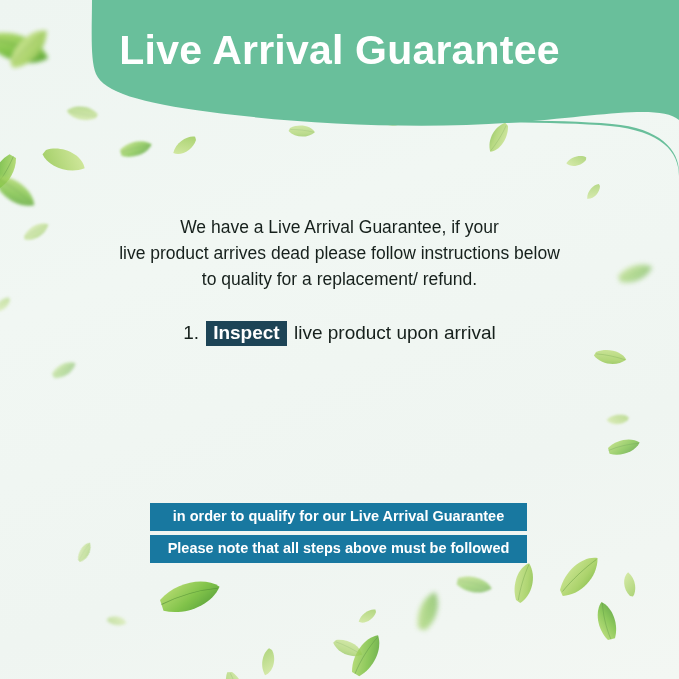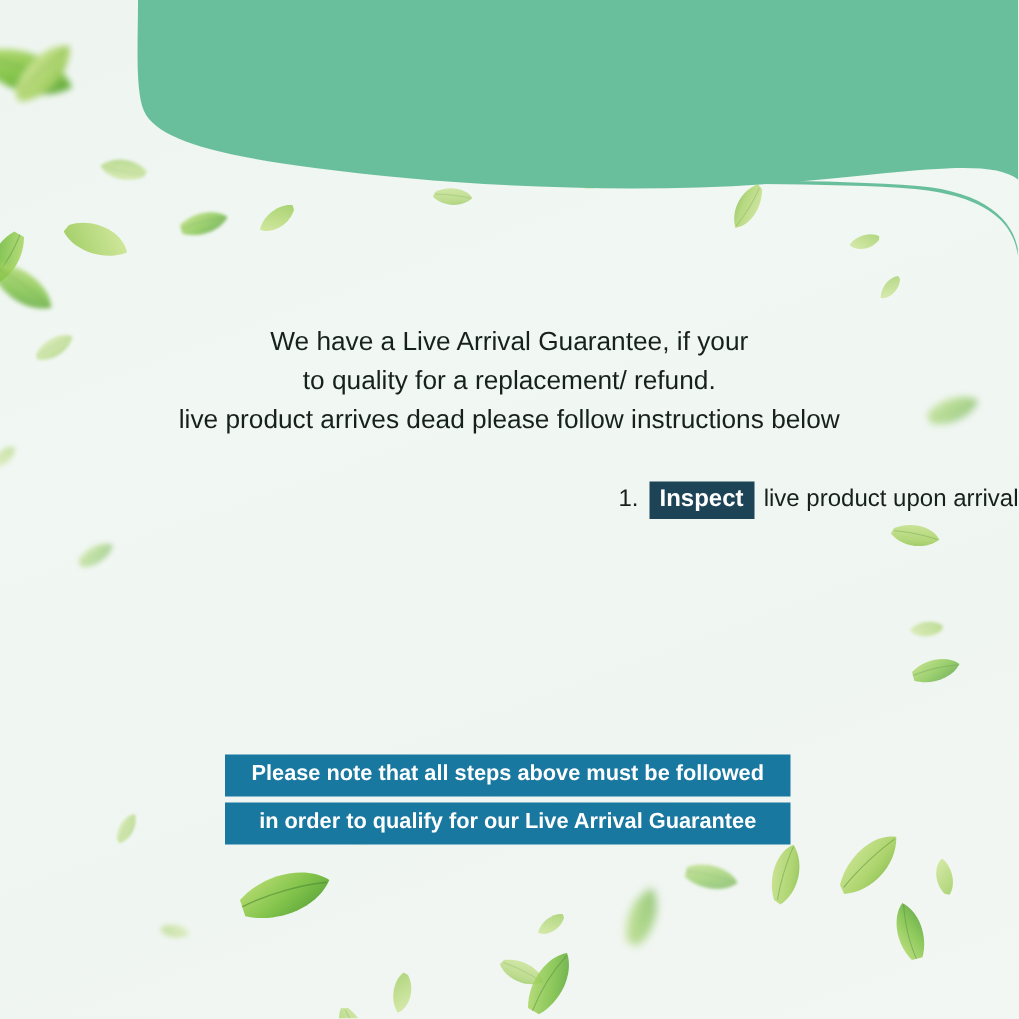--- a/index.html
+++ b/index.html
@@ -56,23 +56,23 @@
     font-weight:400;
   }
   .intro span{display:block;}
 
   .steps{
     position:absolute;
     top:321px;left:0;
     width:679px;
   }
   .step{
-    text-align:right;
+    text-align:center;
     color:#16201c;
-    font-size:16px;
+    font-size:19px;
     line-height:22px;
     margin-bottom:33px;
     white-space:nowrap;
   }
   .step .num{margin-right:5px;}
   .hl{
     display:inline-block;
     background:#1d4456;
     color:#ffffff;
     font-weight:700;
@@ -190,38 +190,39 @@
              C200,111 128,100 112,88 C96,76 96,44 96,0 Z
              M0,0 L110,0 C110,46 108,74 120,86 C136,102 210,112 306,118
              C424,125 540,120 610,126 C662,131 679,152 679,176 L679,0 Z" fill="#69bf9b"></path>
     <path d="M0,0 L679,0 L679,120
              C660,104 600,116 520,122
              C420,130 300,124 210,112
              C140,103 104,92 96,74
              C90,60 92,28 92,0 Z" fill="#69bf9b"></path>
   </svg>
 
+  <div class="banner-title">Live Arrival Guarantee</div>
 
   <div class="content">
 
     <div class="intro">
       <span>We have a Live Arrival Guarantee, if your</span>
+      <span>live product arrives dead please follow instructions below</span>
       <span>to quality for a replacement/ refund.</span>
-      <span>live product arrives dead please follow instructions below</span>
     </div>
 
     <div class="steps">
 
       <div class="step">
         <span class="num">1.</span><span class="hl">Inspect</span> <span>live product upon arrival</span>
       </div>
 
 
 
     </div>
 
     <div class="notes">
+      <div class="note-box">in order to qualify for our Live Arrival Guarantee</div>
       <div class="note-box">Please note that all steps above must be followed</div>
-      <div class="note-box">in order to qualify for our Live Arrival Guarantee</div>
     </div>
 
   </div>
 </div>
 
 </body></html>

